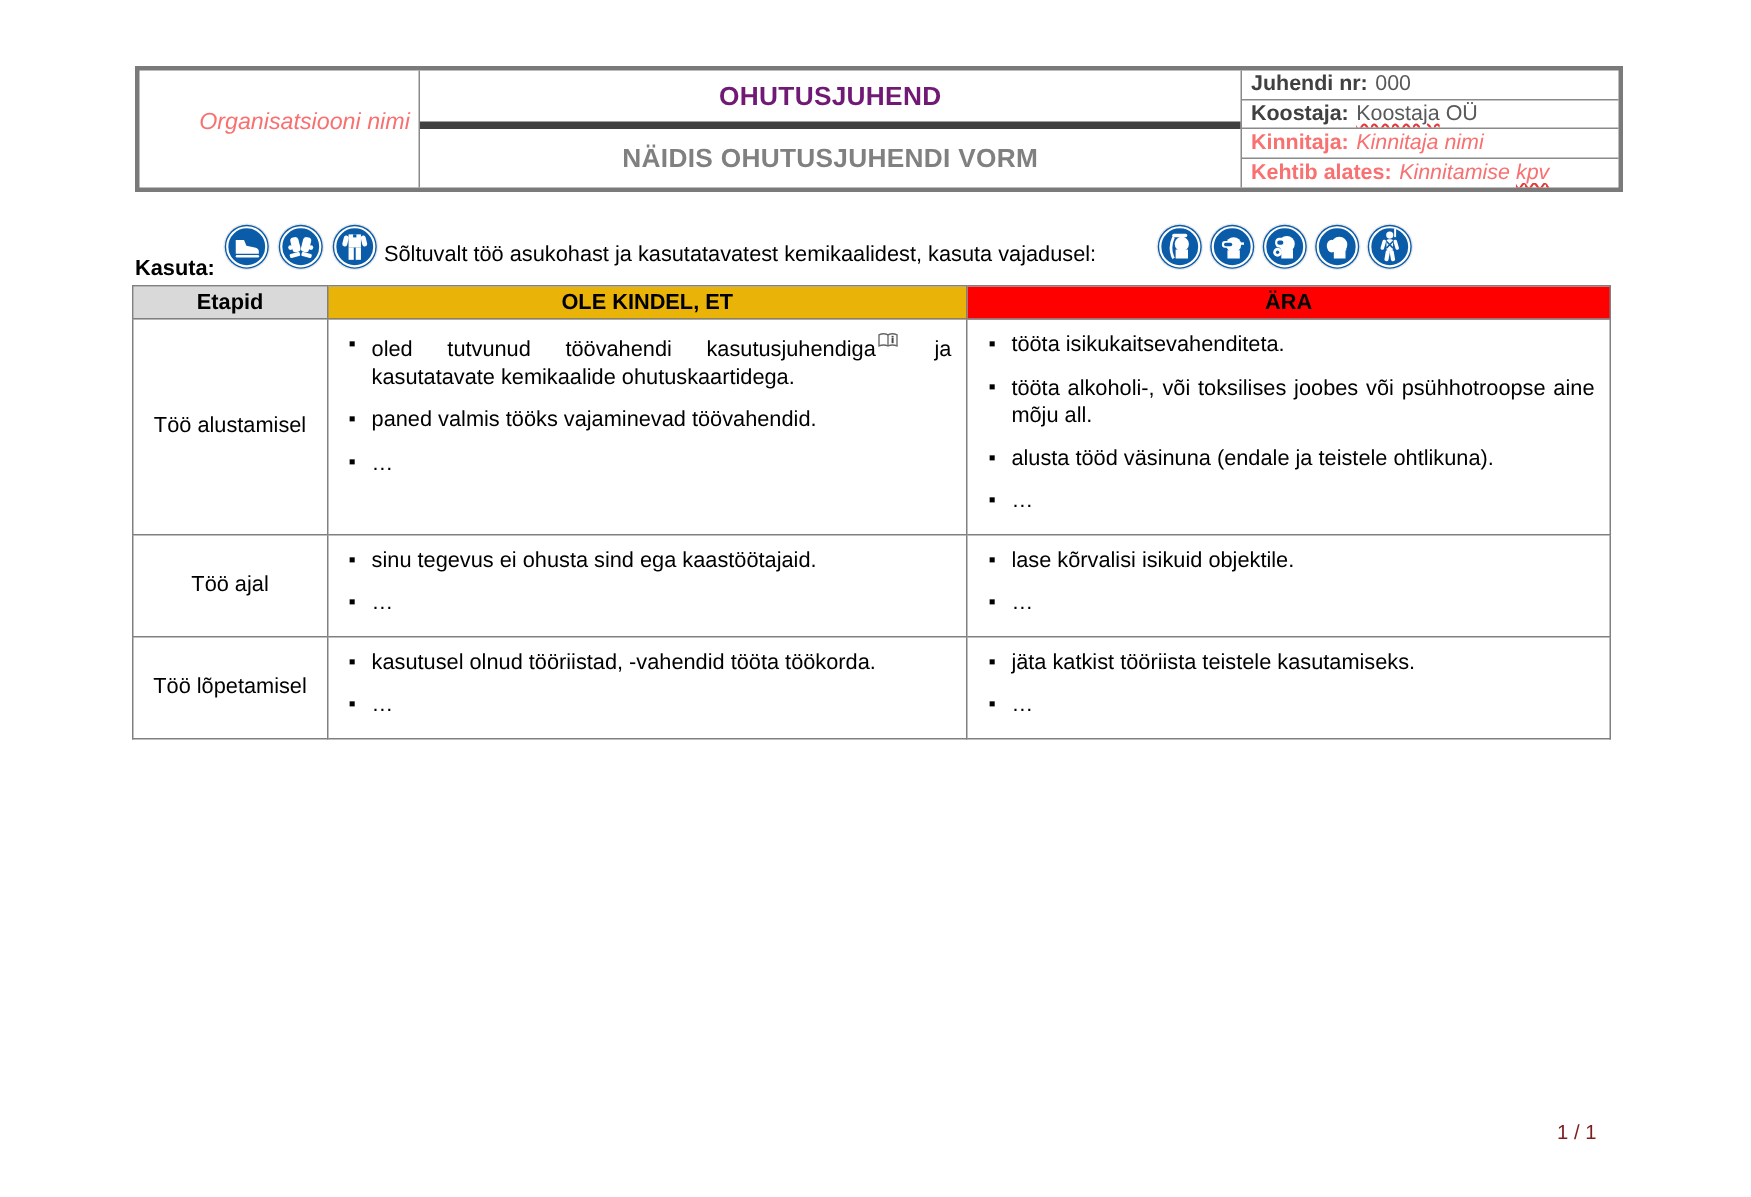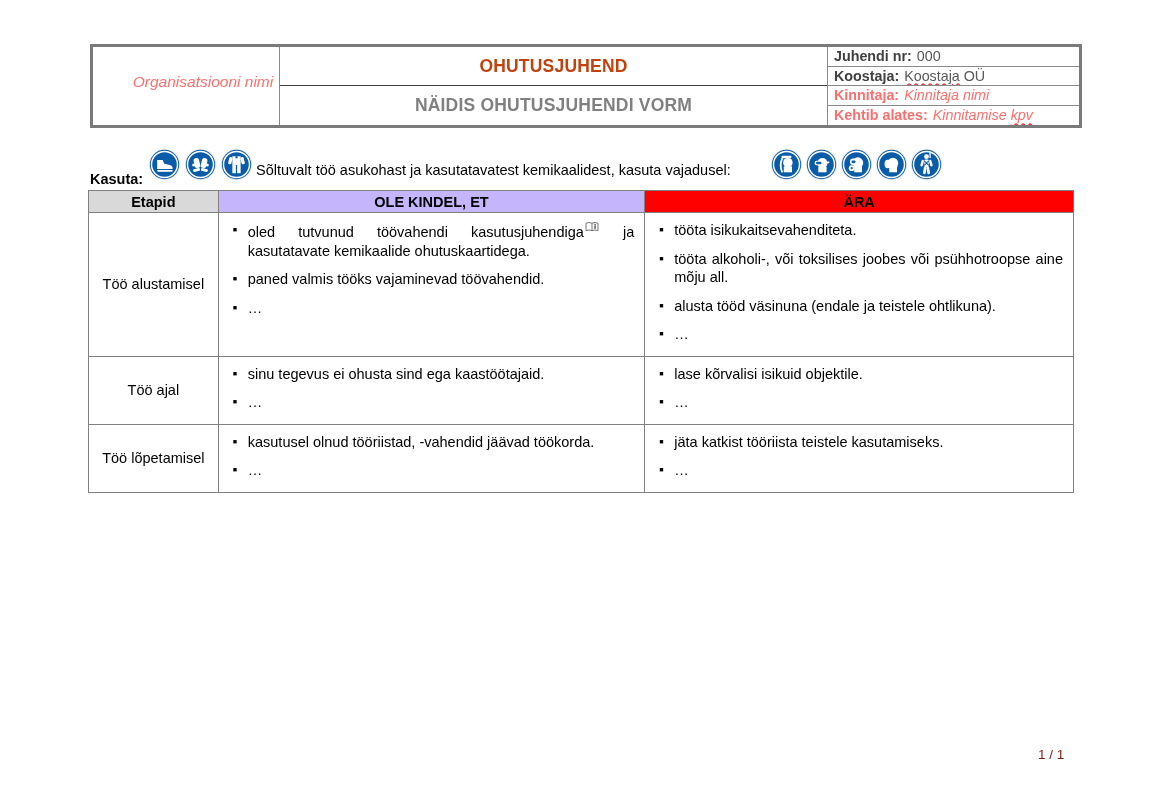--- a/index.html
+++ b/index.html
@@ -7,21 +7,21 @@
   .page { position:relative; width:1167px; height:798px; background:#fff; overflow:hidden; }
 
   
   .hdr { position:absolute; left:90px; top:44px; width:992px; height:84px;
          border:3px solid #7a7a7a; display:grid; grid-template-columns:187px 548px auto; background:#fff; }
   .hdr-org { display:flex; align-items:center; justify-content:center; padding-bottom:8px;
              color:#f97070; font-style:italic; font-size:15.5px; border-right:1px solid #8a8a8a;padding-left:34px; }
   .hdr-mid { display:grid; grid-template-rows:1fr 1fr; border-right:1px solid #8a8a8a; }
   .hdr-title, .hdr-subtitle { display:flex; align-items:center; justify-content:center;
              font-weight:bold; font-size:17.5px; letter-spacing:.2px; }
-  .hdr-title { color:#c2410c; border-bottom:1px solid #404040; }
+  .hdr-title { color:#701a75; border-bottom:5px solid #404040; }
   .hdr-subtitle { color:#808080; }
   .hdr-info { display:grid; grid-template-rows:1fr 1fr 1fr 1fr; }
   .hdr-info-row { display:flex; align-items:center; padding-left:6px; font-size:14.3px;
                   border-bottom:1px solid #8a8a8a; white-space:nowrap; overflow:hidden; }
   .hdr-info-row:last-child { border-bottom:none; }
   .lbl { font-weight:bold; color:#404040; margin-right:5px; }
   .val { color:#595959; }
   .red  { color:#f97070; }
   .ital { font-style:italic; }
   .squig { text-decoration-line:underline; text-decoration-style:wavy; text-decoration-color:#e23b3b; text-underline-offset:2px; }
@@ -32,21 +32,21 @@
   .icon-row { position:absolute; display:flex; }
   .icon-row.req { left:148px; top:148px; gap:3px; }
   .icon-row.opt { left:770px; top:148px; gap:2px; }
   .ppe { width:33px; height:33px; display:inline-block; }
 
   
   .main-tbl { position:absolute; left:88px; top:190px; border-collapse:collapse; table-layout:fixed; width:986px; }
   .main-tbl td, .main-tbl th { border:1px solid #808080; }
   .main-tbl th { height:22px; font-size:14.5px; font-weight:bold; color:#000; text-align:center; vertical-align:middle; }
   th.h-stage { width:118px;  background:#d9d9d9; }
-  th.h-do    { width:388px; background:#c4b5fd;margin-top:32px; }
+  th.h-do    { width:388px; background:#eab308;margin-top:32px; }
   th.h-dont  { width:390px; background:#ff0000; }
   td.stage { text-align:center; vertical-align:middle; font-size:14.5px; color:#000; padding:0 4px; line-height:1.3; }
   td.cell  { vertical-align:top; padding:8px 10px 2px 12px; }
   ul.blist { list-style:none; }
   ul.blist li { position:relative; padding-left:17px; margin-bottom:10px; font-size:14.5px; line-height:1.28;
                 color:#000; text-align:justify; }
   ul.blist li::before { content:"■"; position:absolute; left:2px; top:5px; font-size:7px; line-height:1; color:#000; }
   tr.r1 td { height:118px; } tr.r2 td { height:60px; } tr.r3 td { height:66px; }
 
   .book { display:inline-block; vertical-align:4px; margin:0 1px; line-height:0; }
@@ -247,21 +247,21 @@
         <ul class="blist">
           <li><span>lase kõrvalisi isikuid objektile.</span></li>
           <li><span>…</span></li>
         </ul>
       </td>
     </tr>
     <tr class="r3">
       <td class="stage">Töö lõpetamisel</td>
       <td class="cell">
         <ul class="blist">
-          <li><span>kasutusel olnud tööriistad, -vahendid jäävad töökorda.</span></li>
+          <li><span>kasutusel olnud tööriistad, -vahendid tööta töökorda.</span></li>
           <li><span>…</span></li>
         </ul>
       </td>
       <td class="cell">
         <ul class="blist">
           <li><span>jäta katkist tööriista teistele kasutamiseks.</span></li>
           <li><span>…</span></li>
         </ul>
       </td>
     </tr>

